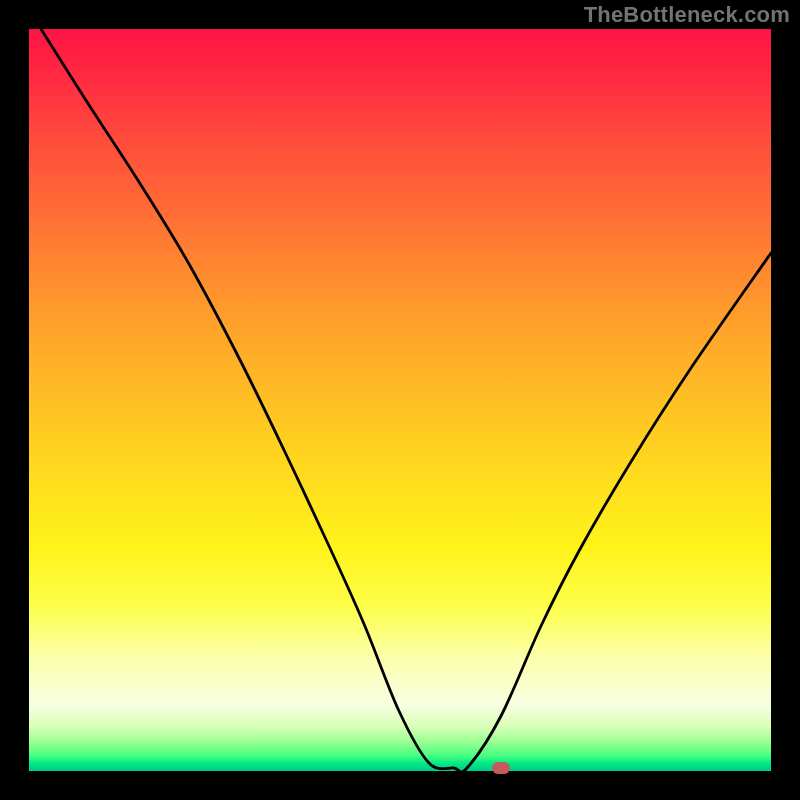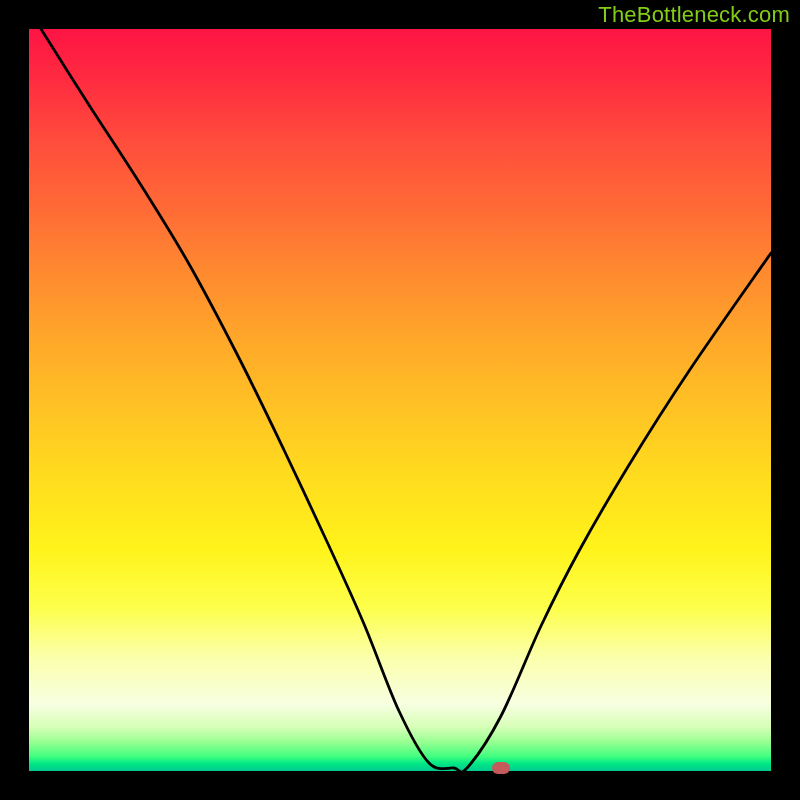--- a/index.html
+++ b/index.html
@@ -13,24 +13,24 @@
   .frame {
     position: relative;
     width: 800px;
     height: 800px;
     background: #000;
   }
   .watermark {
     position: absolute;
     top: 2px;
     right: 10px;
-    color: #84cc16;
+    color: #737373;
     font-family: Arial, Helvetica, sans-serif;
     font-size: 22px;
-    font-weight: 400;
+    font-weight: 700;
     letter-spacing: 0.2px;
     user-select: none;
   }
   .plot {
     position: absolute;
     left: 29px;
     top: 29px;
     width: 742px;
     height: 742px;
     background: linear-gradient(

